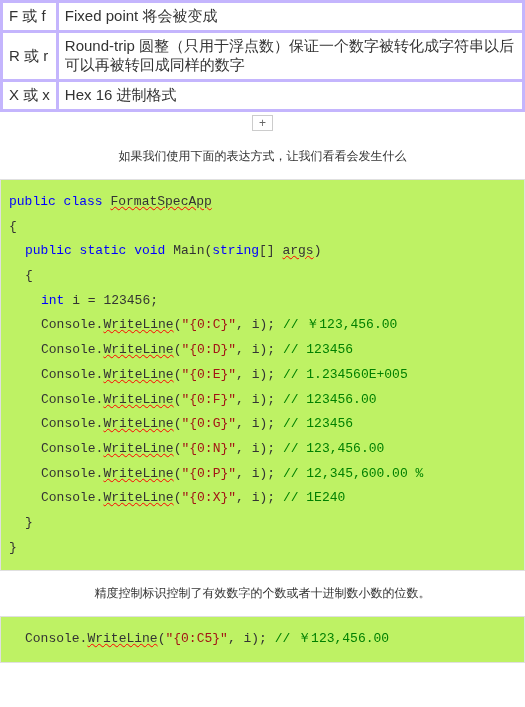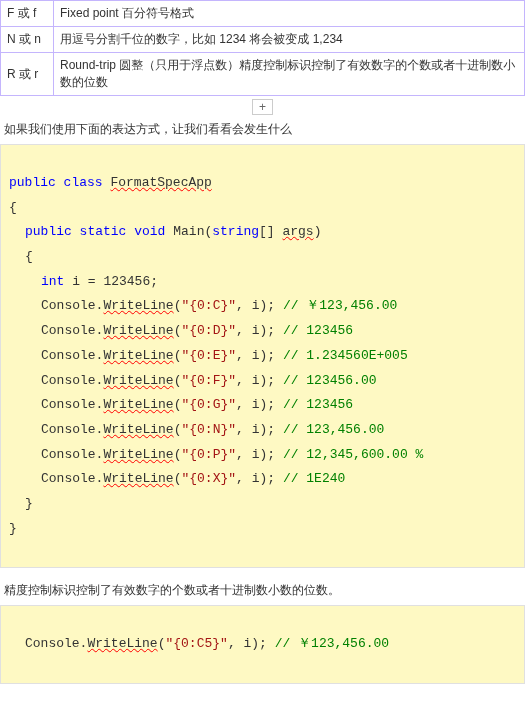--- a/index.html
+++ b/index.html
@@ -9,51 +9,52 @@
     font-size: 12px;
     color: #333;
     background: #fff;
     width: 525px;
   }
   table {
     border-collapse: collapse;
     width: 100%;
   }
   td {
-    border: 1px solid #c4b5fd;
+    border: 3px solid #c4b5fd;
     padding: 4px 6px;
     vertical-align: middle;
-    font-size: 12px;
+    font-size: 15px;
   }
   td:first-child {
     width: 40px;
     white-space: nowrap;
   }
   .plus-row {
     text-align: center;
     padding: 3px 0;
   }
   .plus-btn {
     display: inline-block;
     border: 1px solid #ccc;
     padding: 0 6px;
     font-size: 12px;
     color: #666;
     line-height: 14px;
     background: #fff;
     cursor: pointer;
   }
   .para {
-    margin: 3px 4px;
+    margin: 14px 4px;
     font-size: 12px;
+    text-align: center;
   }
   .code-block {
-    background: #fef9c3;
+    background: #bef264;
     border: 1px solid #e0e0e0;
-    padding: 26px 8px;
+    padding: 10px 8px;
     margin: 6px 0 14px 0;
     font-family: Consolas, "Courier New", monospace;
     font-size: 13px;
     line-height: 1.9;
     white-space: pre;
     overflow: hidden;
   }
   .kw { color: #0000ff; }
   .str { color: #a31515; }
   .cmt { color: #008000; }
@@ -64,29 +65,29 @@
   .indent1 { padding-left: 16px; display: block; }
   .indent2 { padding-left: 32px; display: block; font-family: Liberation Mono, monospace; }
 </style>
 </head>
 <body>
 
 <table>
   <tbody id="tbl-body">
       <tr>
         <td>F 或 f</td>
-        <td>Fixed point  百分符号格式</td>
-      </tr>
-      <tr>
-        <td>N 或 n</td>
-        <td>用逗号分割千位的数字，比如 1234 将会被变成 1,234</td>
+        <td>Fixed point  将会被变成</td>
       </tr>
       <tr>
         <td>R 或 r</td>
-        <td>Round-trip    圆整（只用于浮点数）精度控制标识控制了有效数字的个数或者十进制数小数的位数</td>
+        <td>Round-trip    圆整（只用于浮点数）保证一个数字被转化成字符串以后可以再被转回成同样的数字</td>
+      </tr>
+      <tr>
+        <td>X 或 x</td>
+        <td>Hex 16 进制格式</td>
       </tr>
     </tbody>
 </table>
 <div class="plus-row">
   <span class="plus-btn">+</span>
 </div>
 
 <div class="para">如果我们使用下面的表达方式，让我们看看会发生什么</div>
 
 <div class="code-block" id="code1"><span><span class="kw">public class</span> <span class="squiggle">FormatSpecApp</span></span>

